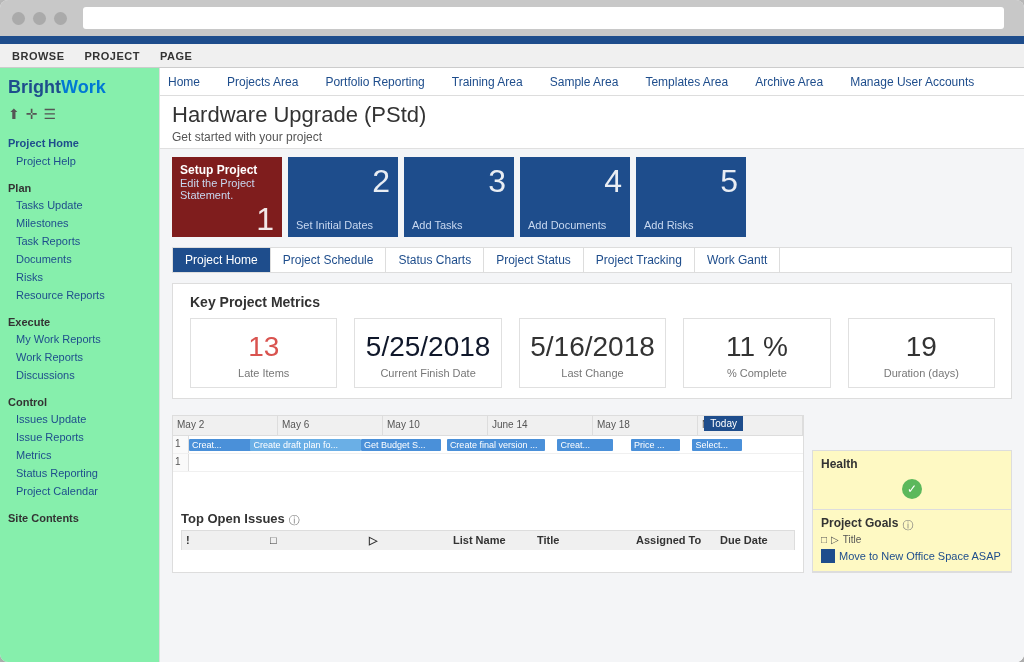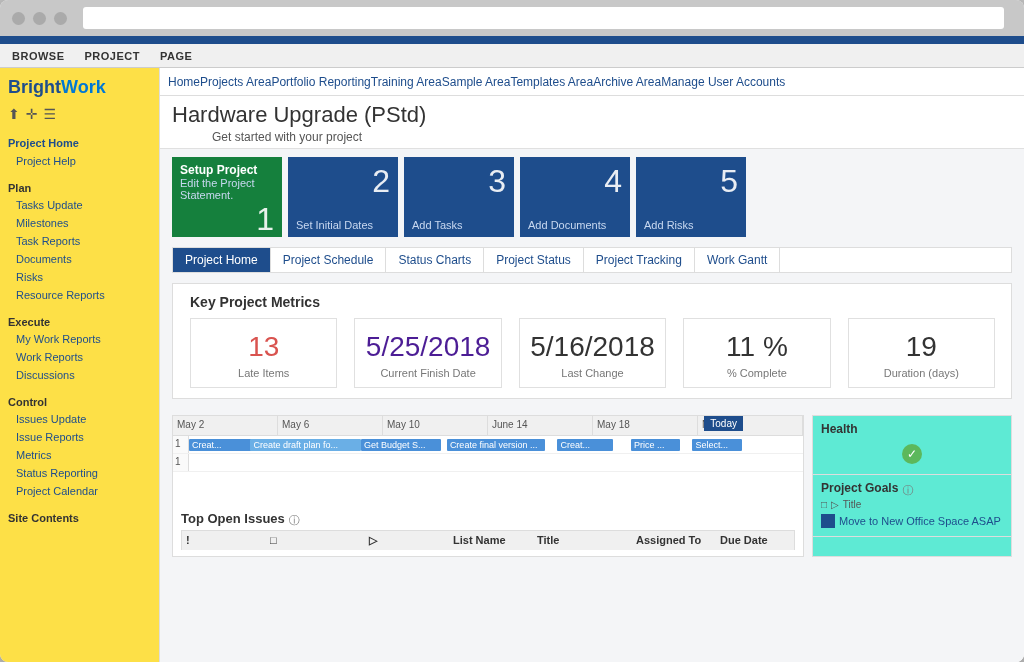--- a/index.html
+++ b/index.html
@@ -67,21 +67,21 @@
       font-weight: 600;
       letter-spacing: 0.5px;
     }
     .app-content {
       display: flex;
       flex: 1;
       overflow: hidden;
     }
     .sidebar {
       width: 160px;
-      background: #fde047;
+      background: #86efac;
       border-right: 1px solid #ddd;
       overflow-y: auto;
       flex-shrink: 0;
     }
     .sidebar-logo {
       padding: 10px 8px 6px;
       color: #1e4d8c;
       font-size: 18px;
       font-weight: bold;
       line-height: 1;
@@ -119,21 +119,21 @@
       overflow: hidden;
       background: white;
     }
     .nav-bar {
       background: white;
       border-bottom: 1px solid #ddd;
       height: 28px;
       display: flex;
       align-items: center;
       padding: 0 8px;
-      gap: 0;
+      gap: 27px;
       flex-shrink: 0;
       text-align: center;
     }
     .nav-item {
       font-size: 12px;
       color: #1e4d8c;
       cursor: pointer;
       white-space: nowrap;
     }
     .page-header {
@@ -144,21 +144,20 @@
     }
     .page-title {
       font-size: 22px;
       font-weight: 400;
       color: #333;
     }
     .page-subtitle {
       font-size: 12px;
       color: #555;
       margin-top: 2px;
-      margin-left: 40px;
     }
     .main-content {
       flex: 1;
       overflow-y: auto;
       padding: 8px 12px;
       background: #f4f5f7;
     }
     .tiles-row {
       display: flex;
       gap: 6px;
@@ -171,21 +170,21 @@
       color: white;
       display: flex;
       flex-direction: column;
       align-items: flex-start;
       justify-content: space-between;
       padding: 6px 8px;
       position: relative;
       cursor: pointer;
     }
     .tile-first {
-      background: #15803d;
+      background: #7f1d1d;
     }
     .tile-number {
       font-size: 32px;
       font-weight: 300;
       color: white;
       opacity: 0.9;
       align-self: flex-end;
     }
     .tile-label {
       font-size: 11px;
@@ -243,21 +242,21 @@
       flex-direction: column;
       align-items: center;
       margin: 0 -1px 0 0;
     }
     .metric-value {
       font-size: 28px;
       font-weight: 300;
       color: #333;
     }
     .metric-value.red { color: #d9534f; }
-    .metric-value.green { color: #4c1d95; }
+    .metric-value.green { color: #0f172a; }
     .metric-label {
       font-size: 11px;
       color: #777;
       text-align: center;
       margin-top: 4px;
     }
     .bottom-row {
       display: flex;
       gap: 8px;
     }
@@ -316,23 +315,24 @@
       top: 3px;
       border-radius: 1px;
       color: white;
       font-size: 9px;
       padding: 1px 3px;
       white-space: nowrap;
       overflow: hidden;
     }
     .right-panel {
       width: 200px;
-      background: #5eead4;
+      background: #fef9c3;
       border: 1px solid #ddd;
       overflow-y: auto;
+      margin-top: 35px;
     }
     .right-panel-section {
       border-bottom: 1px solid #ddd;
       padding: 6px 8px;
     }
     .right-panel-title {
       font-size: 12px;
       font-weight: 600;
       color: #333;
       margin-bottom: 4px;

